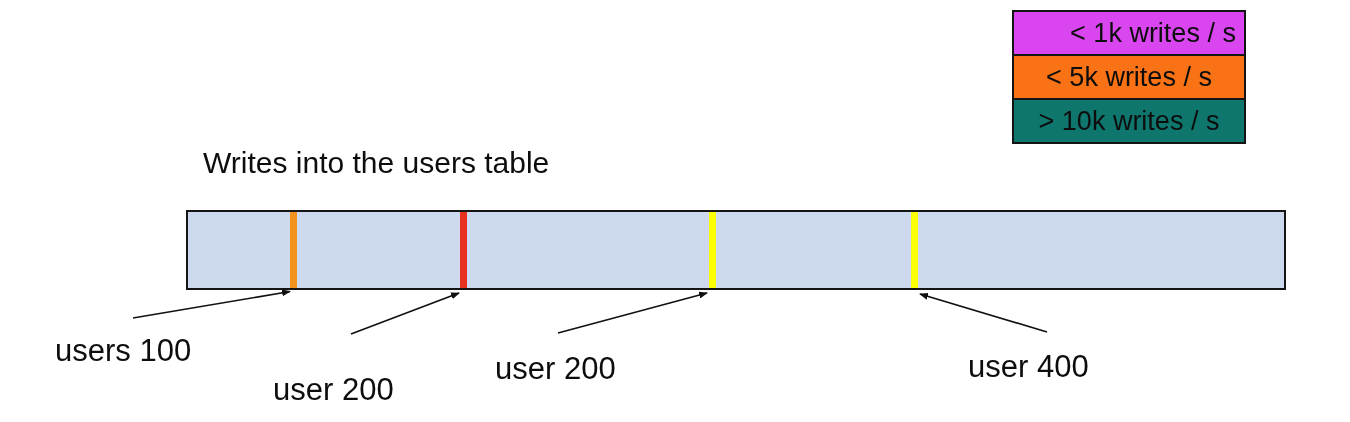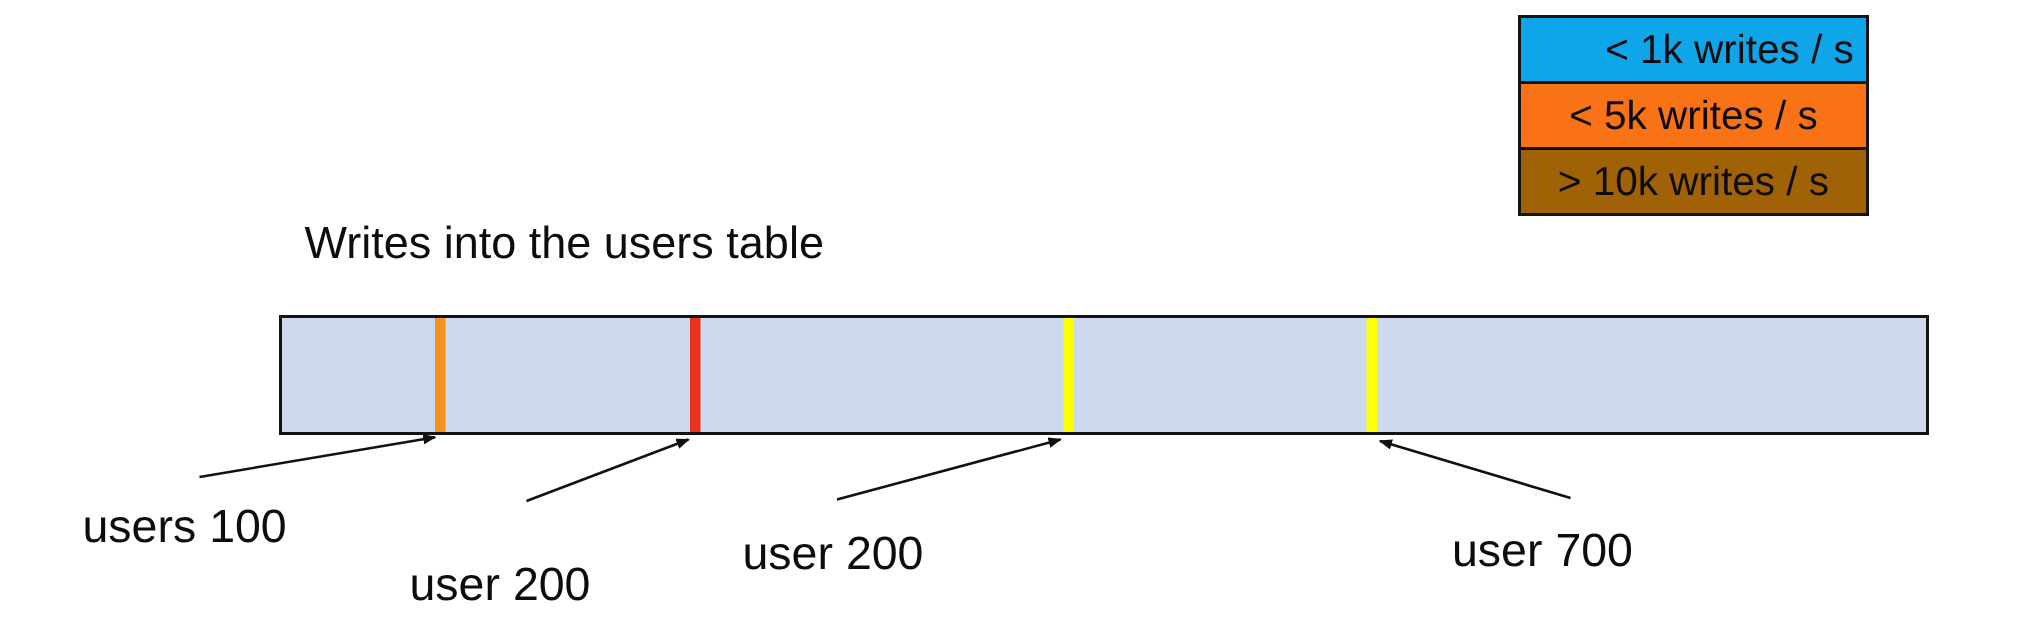--- a/index.html
+++ b/index.html
@@ -84,35 +84,35 @@
   <div class="diagram-title">Writes into the users table</div>
 
   <div class="users-bar" id="users-bar" style="background: rgb(205, 217, 238);">
       <div class="bar-mark" style="left: 9.3%; background: rgb(241, 147, 29);"></div>
       <div class="bar-mark" style="left: 24.8%; background: rgb(233, 49, 32);"></div>
       <div class="bar-mark" style="left: 47.5%; background: rgb(253, 255, 4);"></div>
       <div class="bar-mark" style="left: 66%; background: rgb(253, 255, 4);"></div>
     </div>
 
   <div class="legend">
-    <div class="legend-row" style="background: #0ea5e9; padding-left: 48px;">
+    <div class="legend-row" style="background: #d946ef; padding-left: 48px;">
       <span>&lt; 1k writes / s</span>
     </div>
     <div class="legend-row" style="background: #f97316; justify-content: center;">
       <span>&lt; 5k writes / s</span>
     </div>
-    <div class="legend-row" style="background: #a16207;">
+    <div class="legend-row" style="background: #0f766e;">
       <span>&gt; 10k writes / s</span>
     </div>
   </div>
 
   <div class="user-label" id="label-user-100">users 100</div>
   <div class="user-label" id="label-user-200">user 200</div>
   <div class="user-label" id="label-user-300">user 200</div>
-  <div class="user-label" id="label-user-400">user 700</div>
+  <div class="user-label" id="label-user-400">user 400</div>
 
   <svg class="arrows-layer" viewBox="0 0 1350 422" xmlns="http://www.w3.org/2000/svg">
     <defs>
       <marker id="arrowhead" markerWidth="9" markerHeight="7" refX="8" refY="3.5" orient="auto" markerUnits="userSpaceOnUse">
         <path d="M0,0 L9,3.5 L0,7 Z" fill="#111111"></path>
       </marker>
     </defs>
     <line x1="133" y1="318" x2="290" y2="291.5" stroke="#111111" stroke-width="1.7" marker-end="url(#arrowhead)"></line>
     <line x1="351" y1="334" x2="459" y2="293" stroke="#111111" stroke-width="1.7" marker-end="url(#arrowhead)"></line>
     <line x1="558" y1="333" x2="707" y2="293" stroke="#111111" stroke-width="1.7" marker-end="url(#arrowhead)"></line>

